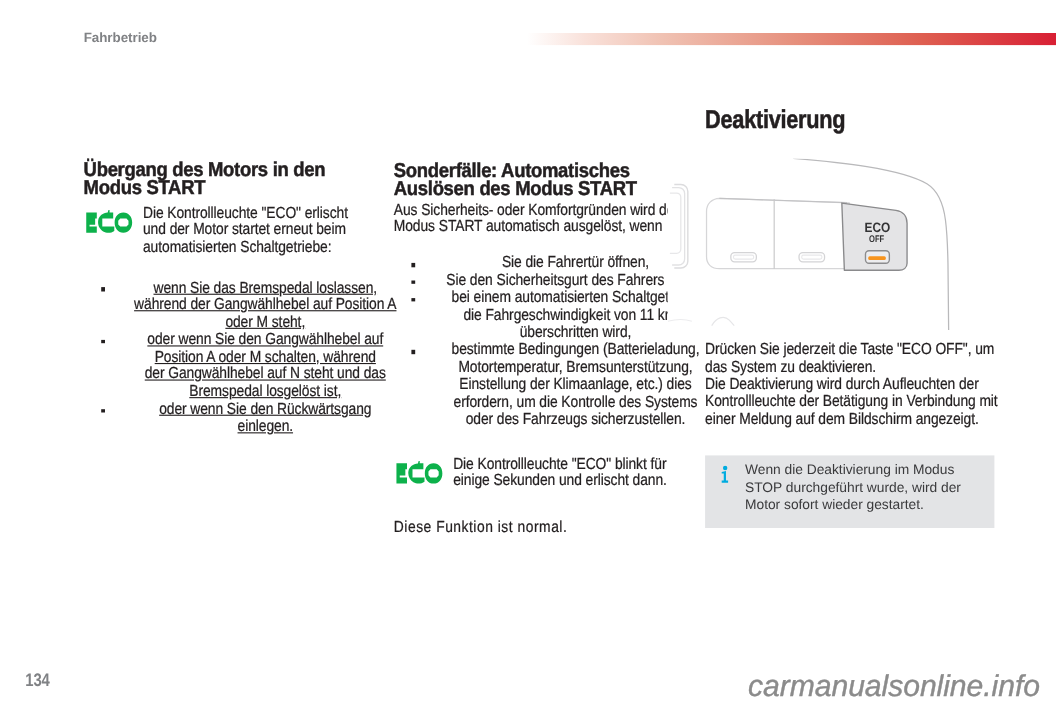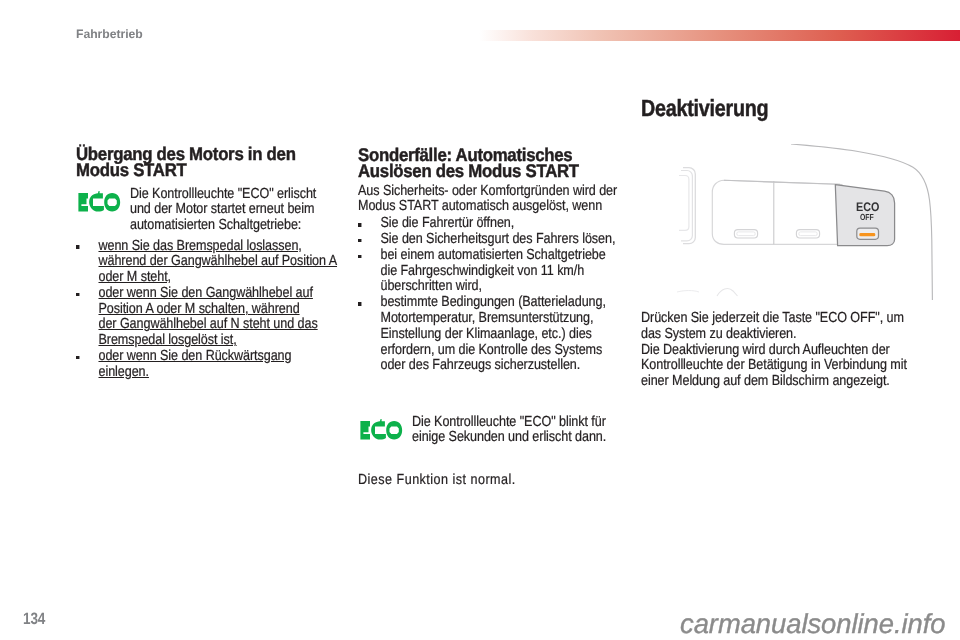--- a/index.html
+++ b/index.html
@@ -27,34 +27,34 @@
          letter-spacing:-0.3px;white-space:pre-line;
          -webkit-text-stroke:0.45px #231f20;
          transform:scaleX(0.919);transform-origin:0 0;}
   h2.big{font-size:23.4px;font-weight:bold;line-height:22px;margin:0;letter-spacing:-0.3px;
          -webkit-text-stroke:0.5px #231f20;
          transform:scaleX(0.845);transform-origin:0 0;}
 
   .body{font-size:14.6px;line-height:15.8px;margin:0;letter-spacing:-0.08px;
         white-space:pre-line;-webkit-text-stroke:0.22px #231f20;
         transform:scaleX(0.862);transform-origin:0 0;}
-  ul.bl{margin:0;padding:0;list-style:none;}
+  ul.bl{margin:16px;padding:0;list-style:none;text-align:center;}
   ul.bl li{position:relative;font-size:14.6px;line-height:15.8px;padding-left:26.1px;
            white-space:pre-line;letter-spacing:-0.08px;-webkit-text-stroke:0.22px #231f20;
            transform:scaleX(0.862);transform-origin:0 0;}
   ul.bl li .bullet{position:absolute;left:-0.2px;top:6.7px;width:4.1px;height:3.6px;
                    background:#231f20;}
 
   
   .econote{position:relative;}
   .eco-logo{position:absolute;left:0.4px;top:4.2px;line-height:0;}
   .econote .body{margin:0;margin-left:54px;}
 
   
-  .photo{position:absolute;left:677px;top:143.5px;width:263px;height:156px;
+  .photo{position:absolute;left:607px;top:143.5px;width:263px;height:156px;
          background:#fff;overflow:hidden;}
 
   
   .infobox{position:absolute;left:641px;top:413.5px;width:263px;height:66px;
            background:#e3e4e6;}
   .infobox .i-icon{position:absolute;left:14px;top:9px;line-height:0;}
   .infotext{position:absolute;left:36.3px;top:6.7px;margin:0;color:#3a3a3c;
             font-size:12.55px;line-height:15.65px;letter-spacing:-0.02px;white-space:pre-line;}
 
   
@@ -173,16 +173,29 @@
       <path d="M158.3 40.6 L207.5 47.2 C213.8 48.1 217.6 52.6 217.6 58.9 L217.6 95.3 C217.6 99.4 214.3 101.7 210.2 101.7 L160.6 101.7 Z" fill="#e4e4e6" stroke="#8a8a8c" stroke-width="1.25" stroke-linejoin="round"></path>
       <text x="179" y="66.8" textLength="23.4" lengthAdjust="spacingAndGlyphs" font-family="'Liberation Sans',sans-serif" font-size="12.4" font-weight="bold" fill="#333335">ECO</text>
       <text x="183" y="75.6" textLength="13.8" lengthAdjust="spacingAndGlyphs" font-family="'Liberation Sans',sans-serif" font-size="8.8" font-weight="bold" fill="#333335">OFF</text>
       <rect x="179.8" y="84" width="21.7" height="11.3" rx="3.2" fill="#ededef" stroke="#8c8c8e" stroke-width="1.25"></rect>
       <rect x="182.3" y="89" width="16" height="3.3" rx="1.4" fill="#f7941e"></rect>
       <path d="M40 152 C44 145 51 142 56 147 L60.5 152" fill="none" stroke="#e6e6e8" stroke-width="1.1"></path>
       <path d="M0 148 C8 146 16 146 22 148" fill="none" stroke="#ececee" stroke-width="1"></path>
     </svg>
   </div>
 
+  <div class="infobox">
+    <span class="i-icon">
+      <svg width="8.9" height="16.2" viewBox="0 0 10.5 20">
+          <g fill="#00ace0">
+        <circle cx="5.0" cy="3.0" r="2.5"></circle>
+        <path d="M5.9 6.4 L5.9 17.2 L8.3 17.2 L8.3 19.6 L1.1 19.6 L1.1 17.2 L3.4 17.2 L3.4 9.2 L1.1 9.2 L1.1 7.6 Z"></path>
+      </g>
+        </svg>
+    </span>
+    <p class="infotext">Wenn die Deaktivierung im Modus
+STOP durchgeführt wurde, wird der
+Motor sofort wieder gestartet.</p>
+  </div>
 
   <div class="pageno">134</div>
   <div class="wm">carmanualsonline.info</div>
 </div>
 
 </body></html>

